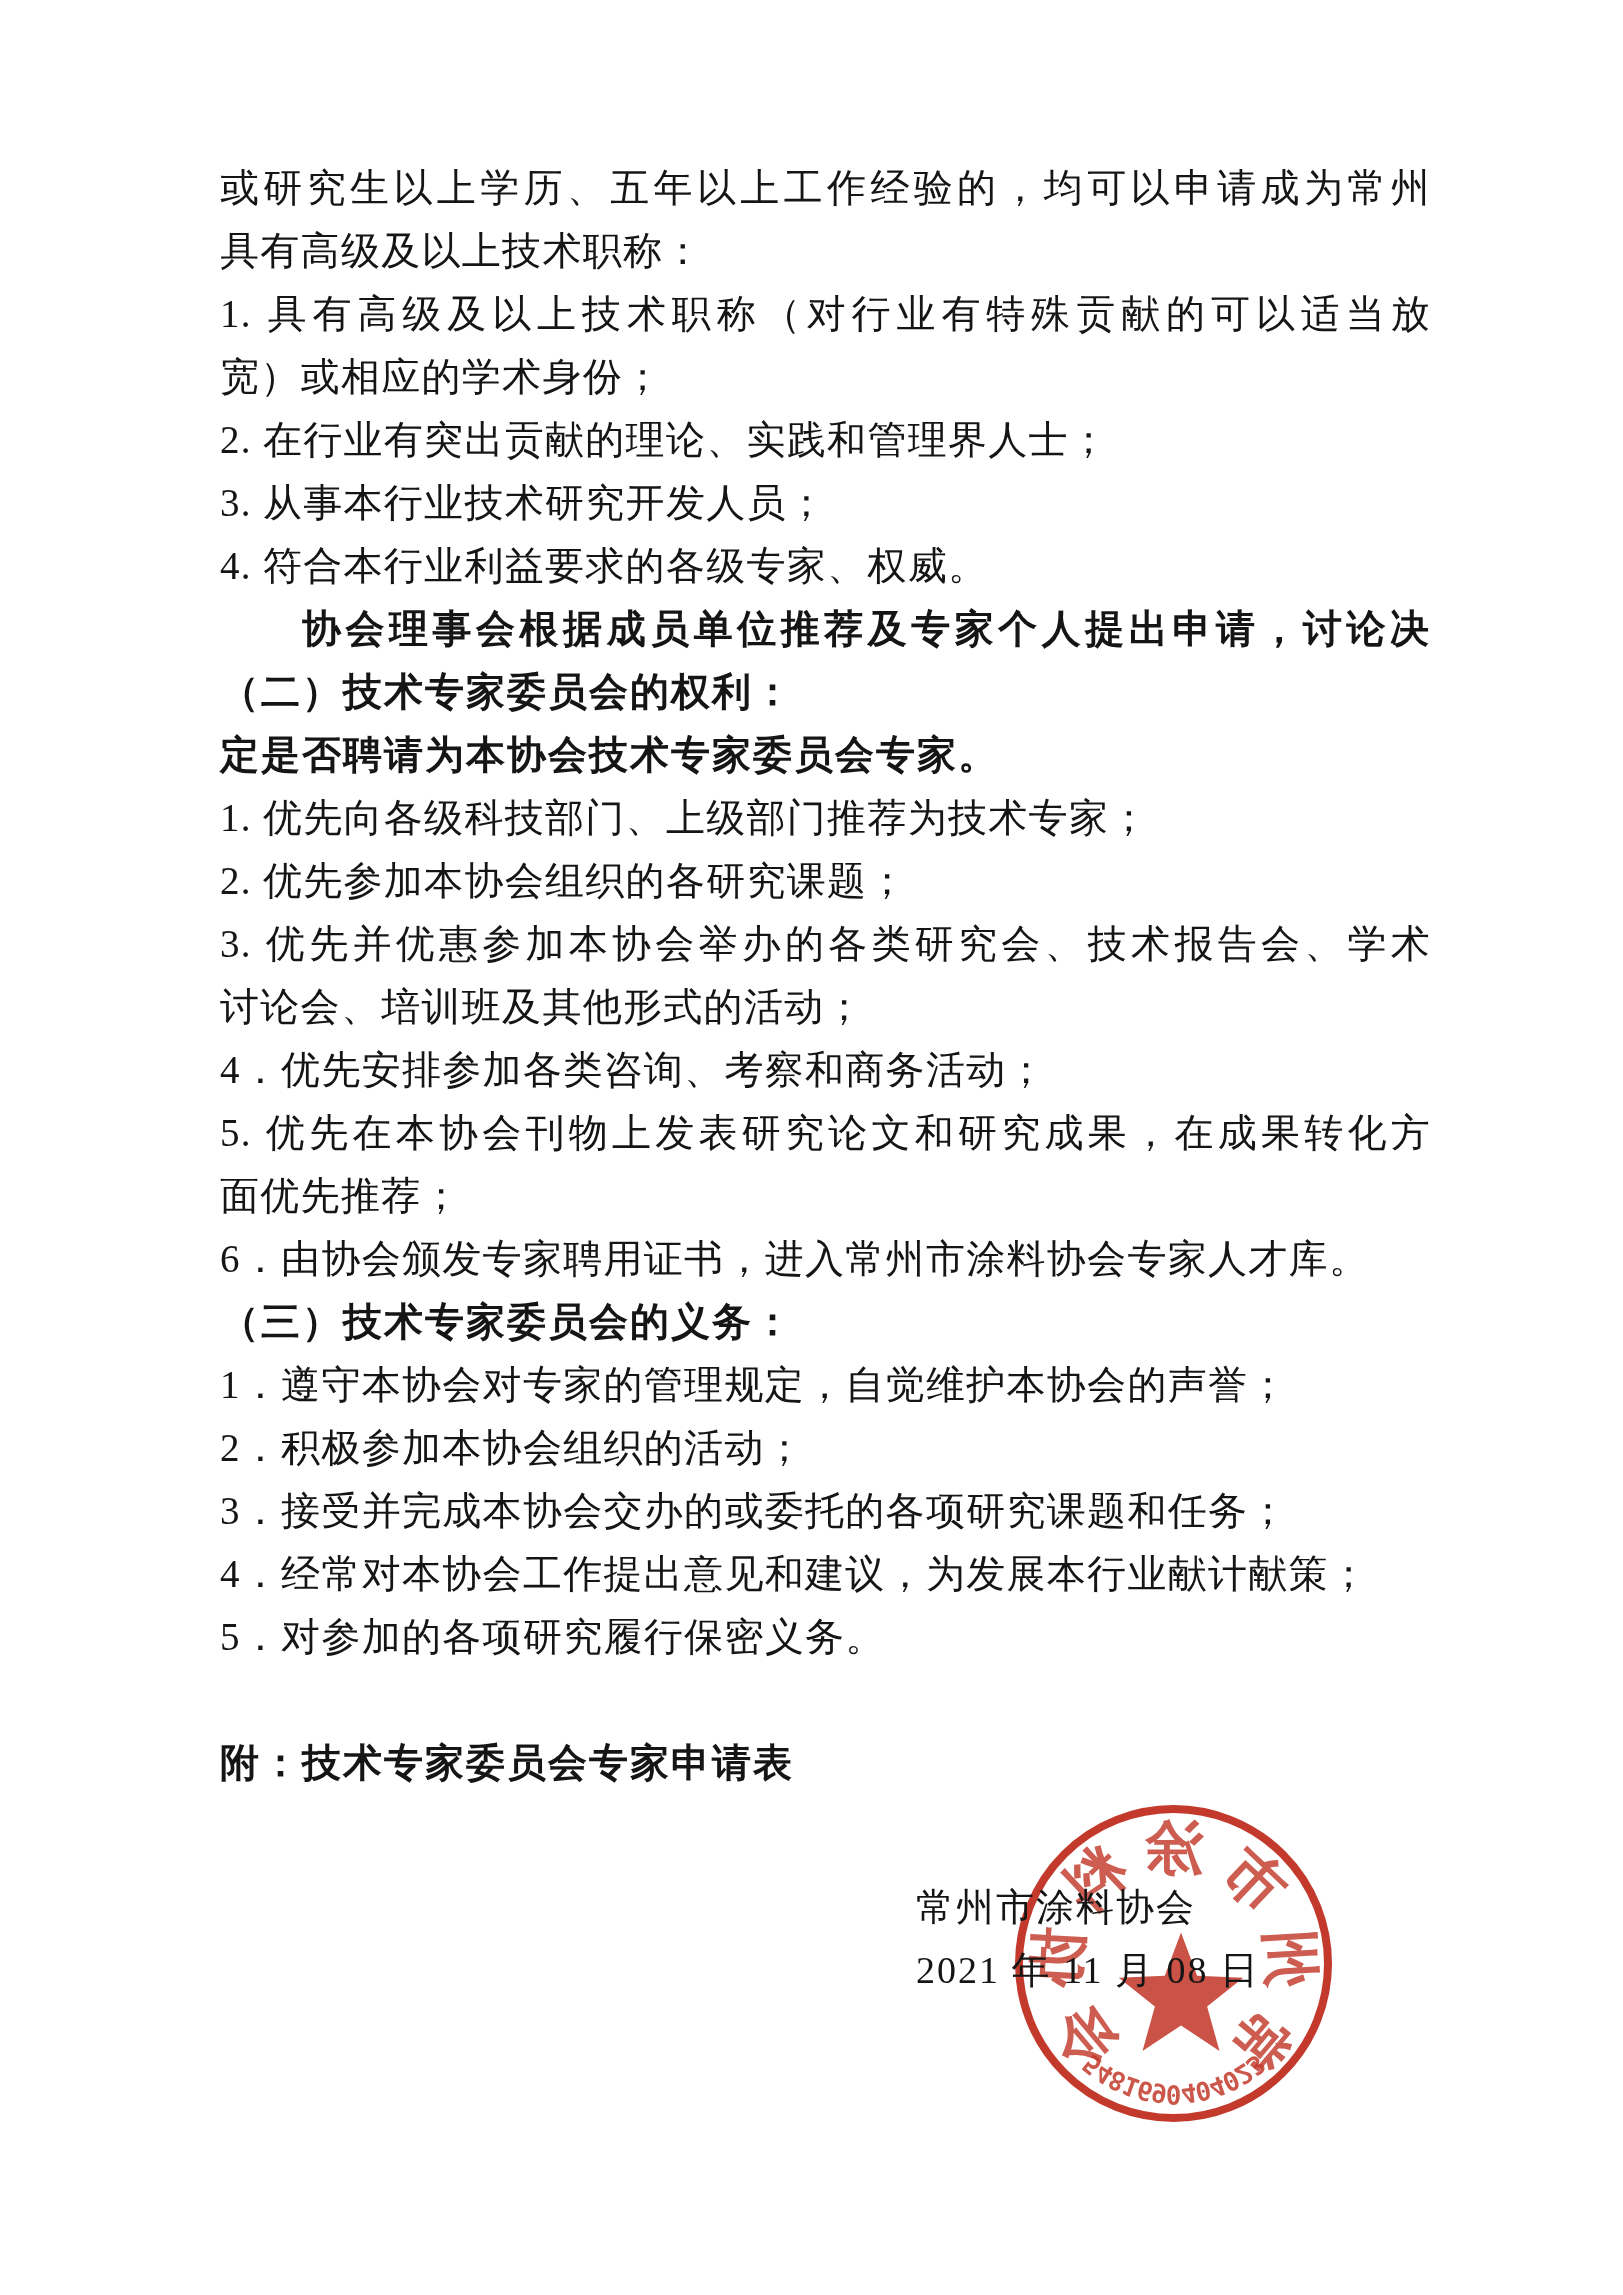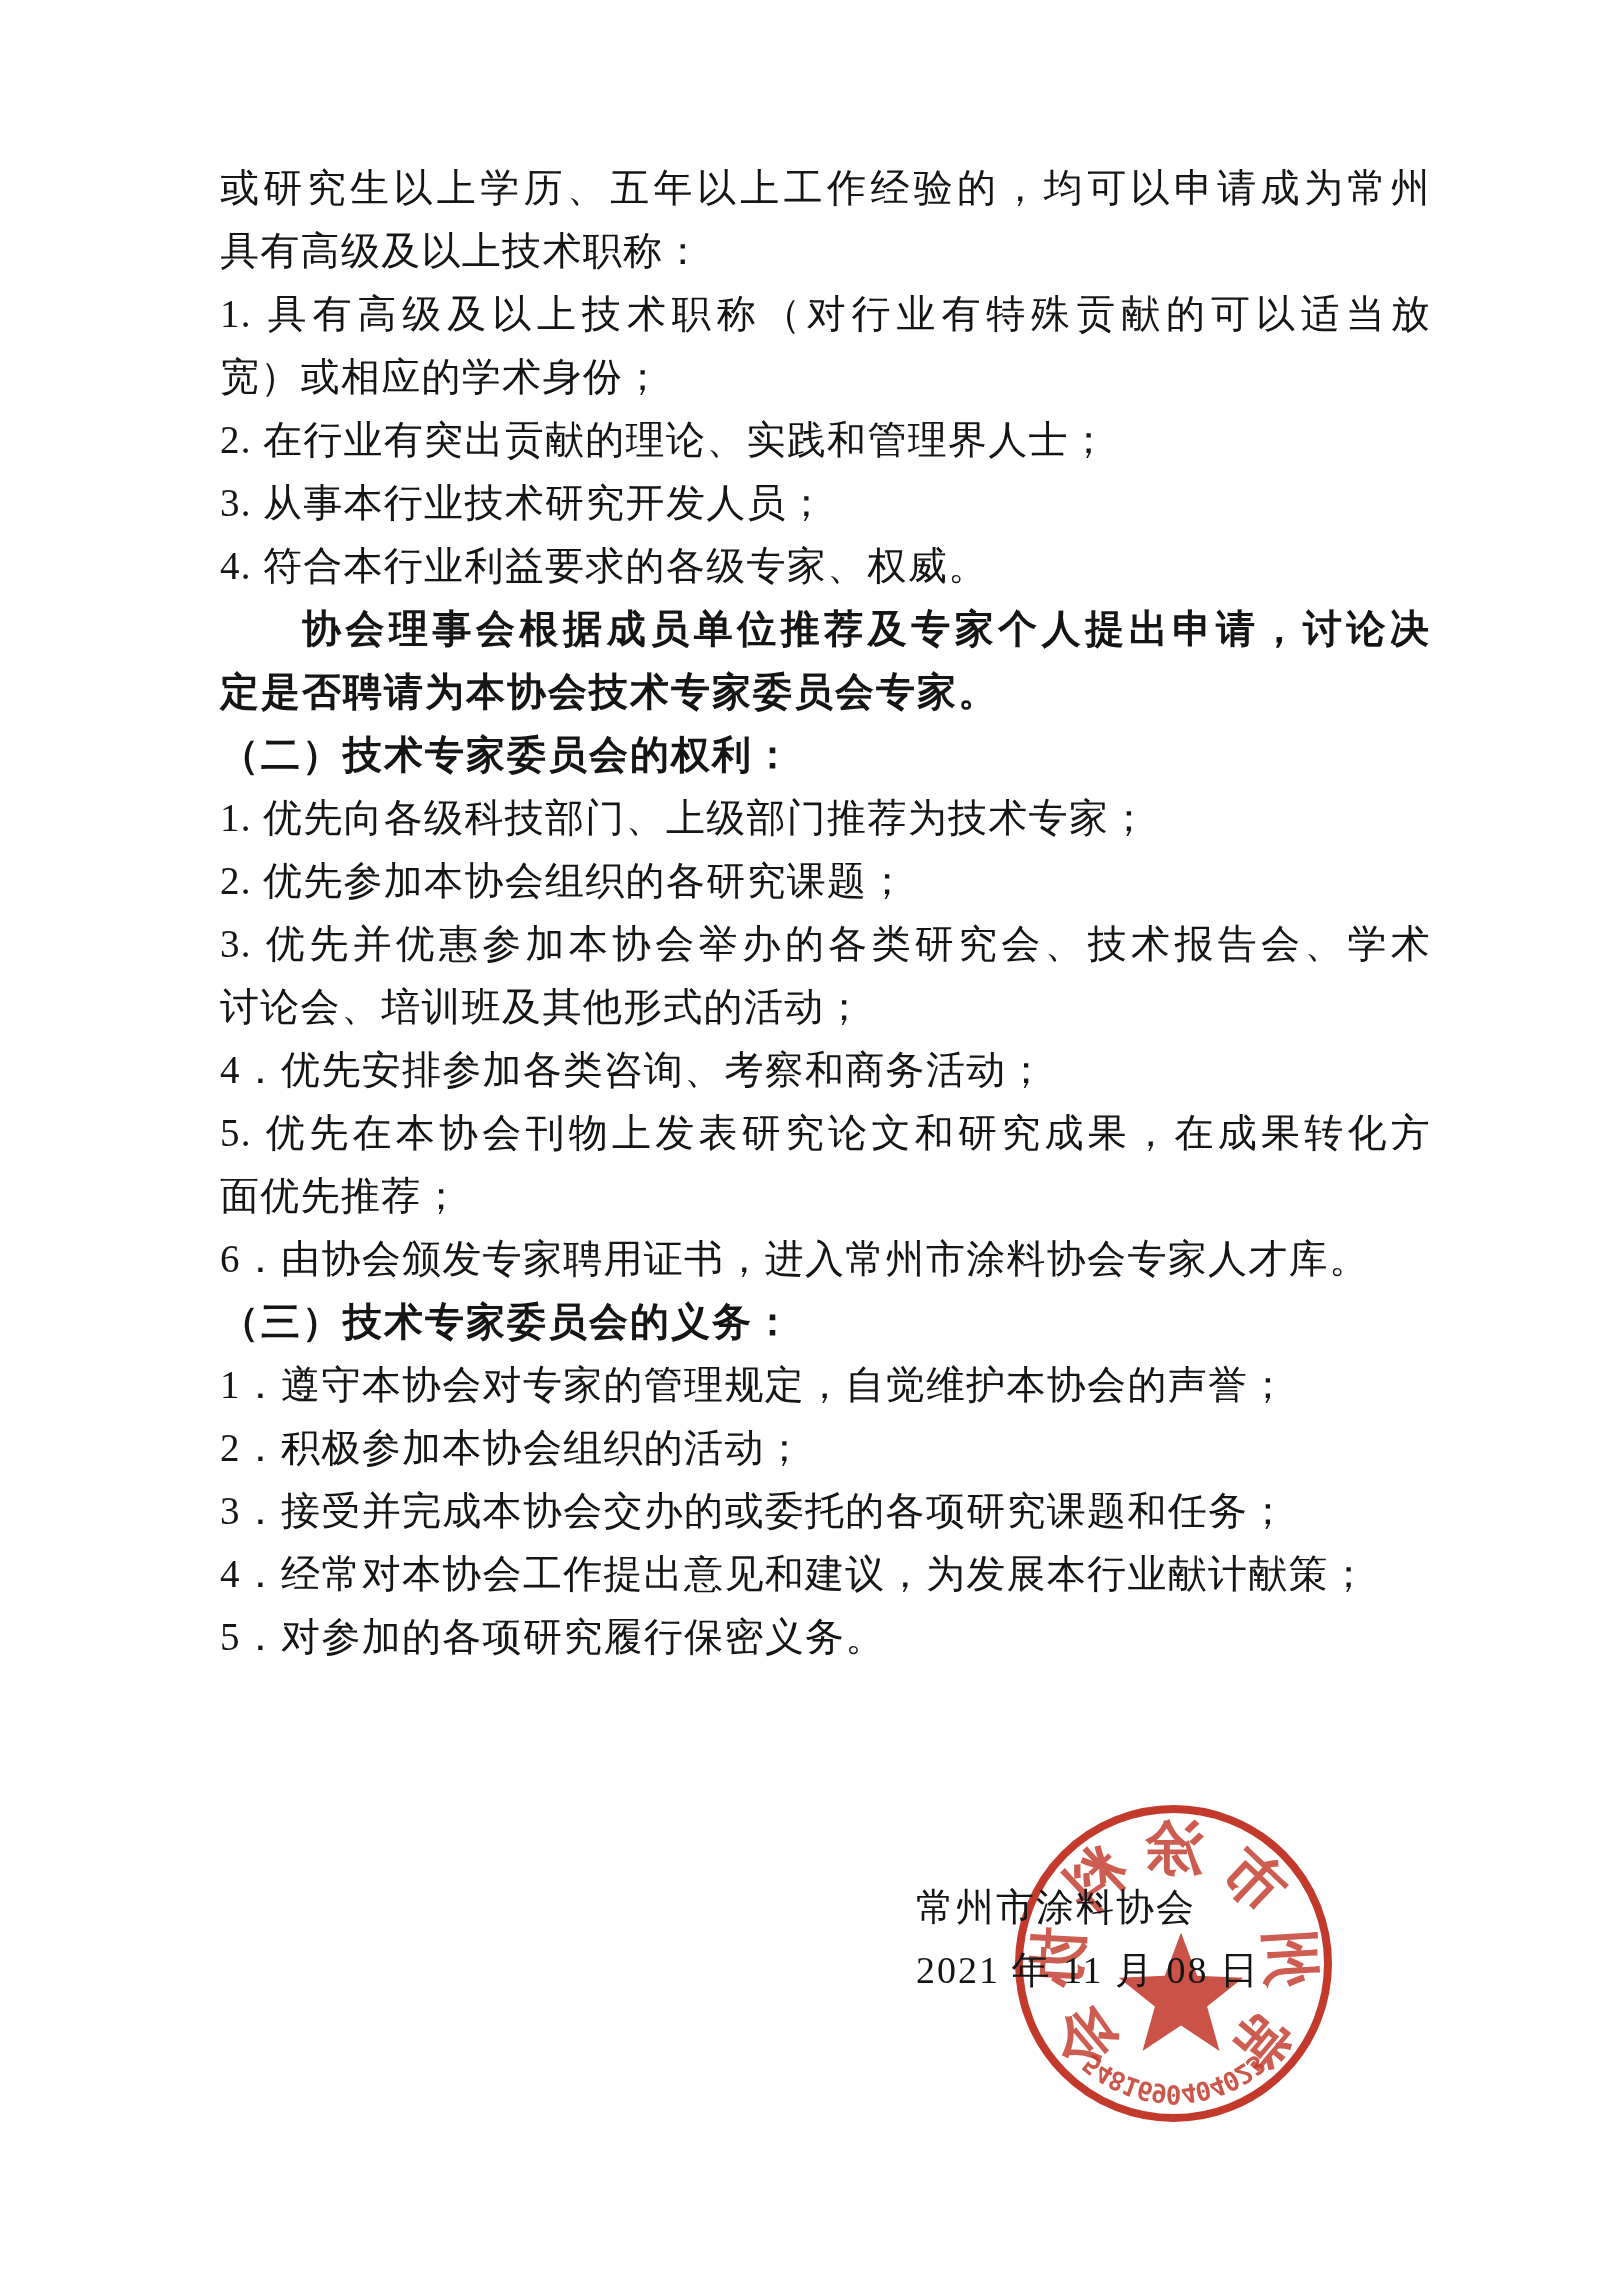--- a/index.html
+++ b/index.html
@@ -120,37 +120,38 @@
 
   <div class="doc">
       <div class="line stretch">或研究生以上学历、五年以上工作经验的，均可以申请成为常州</div>
       <div class="line body">具有高级及以上技术职称：</div>
       <div class="line stretch">1. 具有高级及以上技术职称（对行业有特殊贡献的可以适当放</div>
       <div class="line body">宽）或相应的学术身份；</div>
       <div class="line body">2. 在行业有突出贡献的理论、实践和管理界人士；</div>
       <div class="line body">3. 从事本行业技术研究开发人员；</div>
       <div class="line body">4. 符合本行业利益要求的各级专家、权威。</div>
       <div class="line bold-indent">协会理事会根据成员单位推荐及专家个人提出申请，讨论决</div>
+      <div class="line bold">（二）技术专家委员会的权利：</div>
       <div class="line bold">定是否聘请为本协会技术专家委员会专家。</div>
-      <div class="line bold">（二）技术专家委员会的权利：</div>
       <div class="line body">1. 优先向各级科技部门、上级部门推荐为技术专家；</div>
       <div class="line body">2. 优先参加本协会组织的各研究课题；</div>
       <div class="line stretch">3. 优先并优惠参加本协会举办的各类研究会、技术报告会、学术</div>
       <div class="line body">讨论会、培训班及其他形式的活动；</div>
       <div class="line body">4．优先安排参加各类咨询、考察和商务活动；</div>
       <div class="line stretch">5. 优先在本协会刊物上发表研究论文和研究成果，在成果转化方</div>
       <div class="line body">面优先推荐；</div>
       <div class="line body">6．由协会颁发专家聘用证书，进入常州市涂料协会专家人才库。</div>
       <div class="line bold">（三）技术专家委员会的义务：</div>
       <div class="line body">1．遵守本协会对专家的管理规定，自觉维护本协会的声誉；</div>
       <div class="line body">2．积极参加本协会组织的活动；</div>
       <div class="line body">3．接受并完成本协会交办的或委托的各项研究课题和任务；</div>
       <div class="line body">4．经常对本协会工作提出意见和建议，为发展本行业献计献策；</div>
       <div class="line body">5．对参加的各项研究履行保密义务。</div>
       <div class="line spacer"></div>
+      <div class="line bold">附：技术专家委员会专家申请表</div>
     </div>
 
   <div class="signature">
     <div class="sig-line">常州市涂料协会</div>
     <div class="sig-line">2021 年 11 月 08 日</div>
   </div>
 
 </div>
 
 

